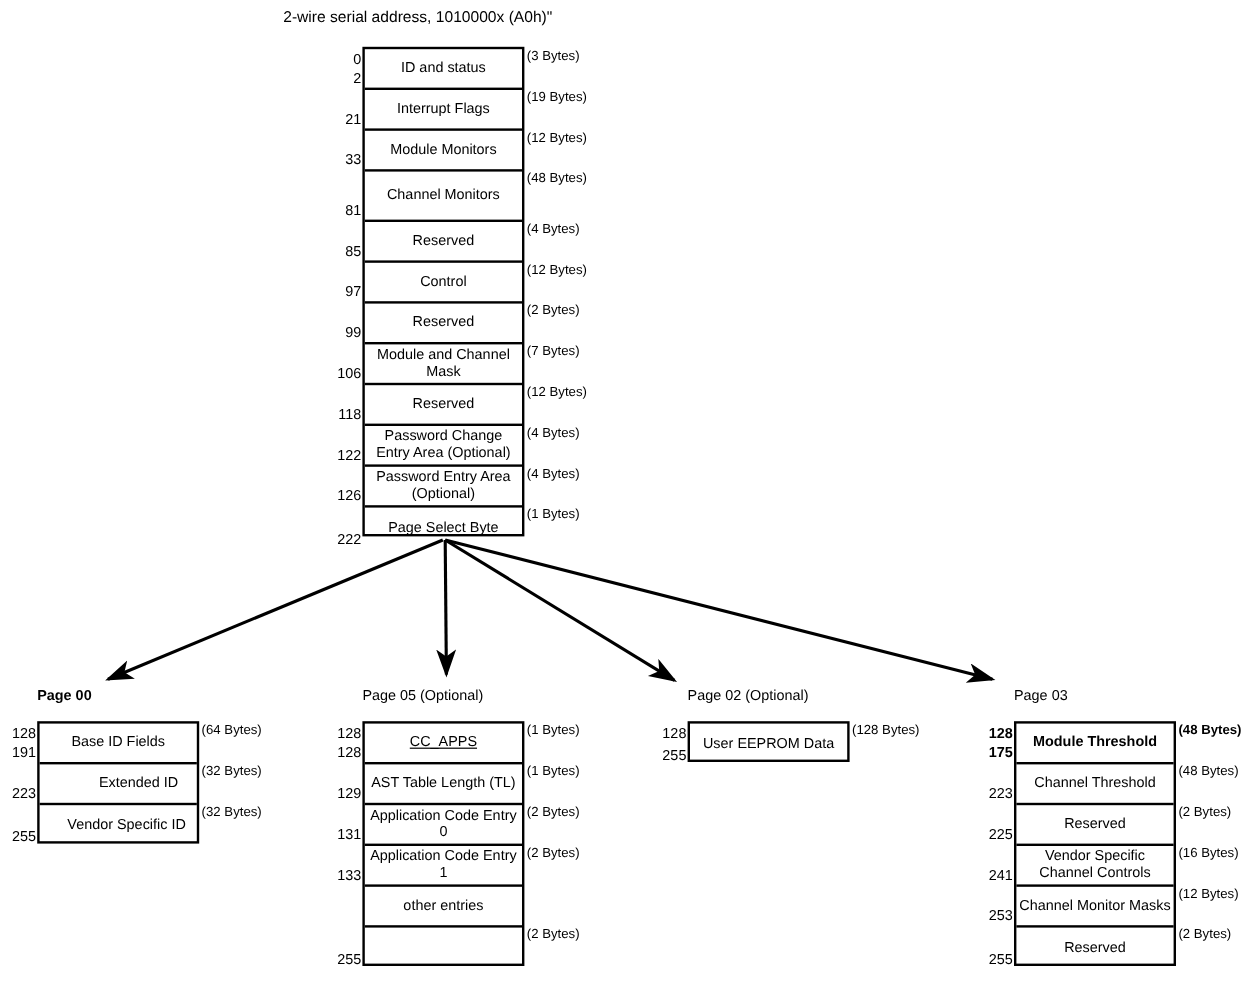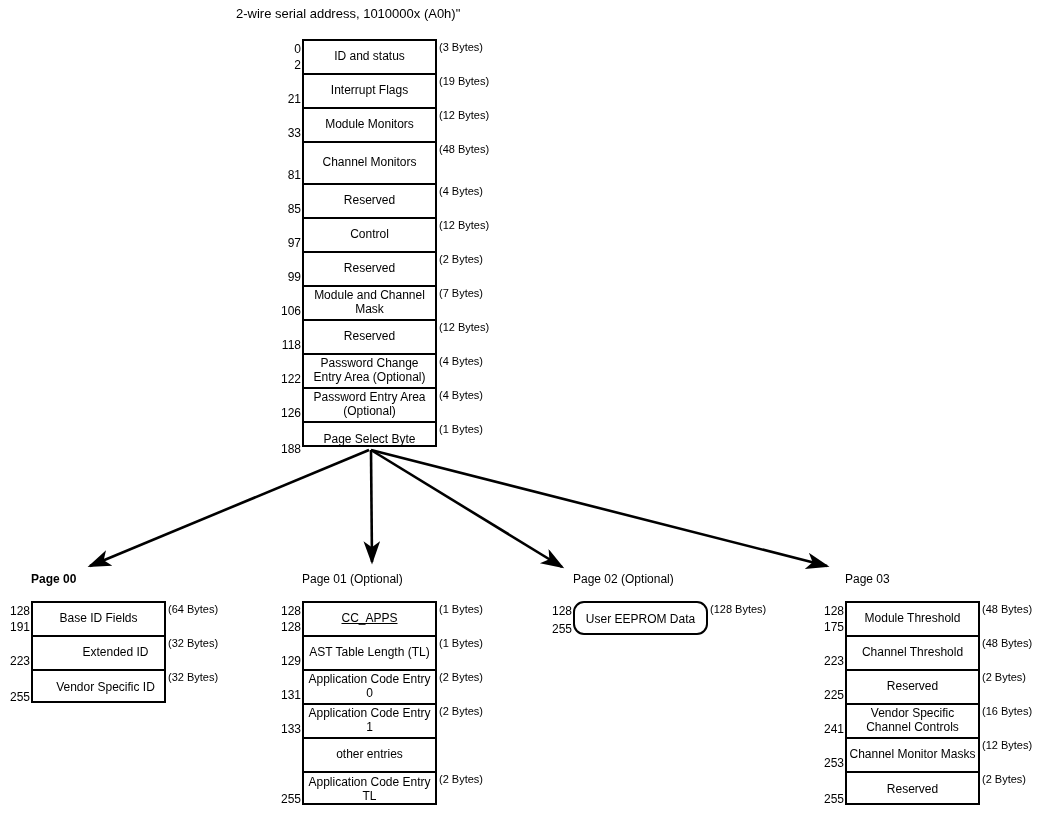--- a/index.html
+++ b/index.html
@@ -110,21 +110,21 @@
       <span class="addr end">122</span>
       <span class="bytes">(4 Bytes)</span>
     </div>
     <div class="maprow" style="height: 34px;">
       <span class="rowtext">Password Entry Area (Optional)</span>
       <span class="addr end">126</span>
       <span class="bytes">(4 Bytes)</span>
     </div>
     <div class="maprow" style="height: 34px;">
       <span class="rowtext">Page Select Byte</span>
-      <span class="addr end">188</span>
+      <span class="addr end">222</span>
       <span class="bytes">(1 Bytes)</span>
     </div>
   </div>
 
 <div id="page-tables-host">
     <div class="page-label" style="left: 31px; top: 572px; font-weight: bold;">Page 00</div>
     <div class="maptable" style="left: 31px; top: 601px; width: 135px; height: 102px;">
       <div class="maprow" style="height: 34px;">
         <span class="rowtext">Base ID Fields</span>
         <span class="addr start">128</span>
@@ -135,21 +135,21 @@
         <span class="rowtext">Extended ID</span>
         <span class="addr end">223</span>
         <span class="bytes">(32 Bytes)</span>
       </div>
       <div class="maprow" style="height: 34px; padding-left: 16px;">
         <span class="rowtext">Vendor Specific ID</span>
         <span class="addr end">255</span>
         <span class="bytes">(32 Bytes)</span>
       </div>
     </div>
-    <div class="page-label" style="left: 302px; top: 572px;">Page 01 (Optional)</div>
+    <div class="page-label" style="left: 302px; top: 572px;">Page 05 (Optional)</div>
     <div class="maptable" style="left: 302px; top: 601px; width: 135px; height: 204px;">
       <div class="maprow" style="height: 34px; text-decoration: underline;">
         <span class="rowtext">CC_APPS</span>
         <span class="addr start">128</span>
         <span class="addr end">128</span>
         <span class="bytes">(1 Bytes)</span>
       </div>
       <div class="maprow" style="height: 34px;">
         <span class="rowtext">AST Table Length (TL)</span>
         <span class="addr end">129</span>
@@ -162,37 +162,36 @@
       </div>
       <div class="maprow" style="height: 34px;">
         <span class="rowtext">Application Code Entry 1</span>
         <span class="addr end">133</span>
         <span class="bytes">(2 Bytes)</span>
       </div>
       <div class="maprow" style="height: 34px;">
         <span class="rowtext">other entries</span>
       </div>
       <div class="maprow" style="height: 34px;">
-        <span class="rowtext">Application Code Entry TL</span>
         <span class="addr end">255</span>
         <span class="bytes">(2 Bytes)</span>
       </div>
     </div>
     <div class="page-label" style="left: 573px; top: 572px;">Page 02 (Optional)</div>
-    <div class="maptable" style="left: 573px; top: 601px; width: 135px; height: 34px; border-radius: 11px;">
+    <div class="maptable" style="left: 573px; top: 601px; width: 135px; height: 34px;">
       <div class="maprow" style="height: 34px;">
         <span class="rowtext">User EEPROM Data</span>
         <span class="addr start">128</span>
         <span class="addr end">255</span>
         <span class="bytes">(128 Bytes)</span>
       </div>
     </div>
     <div class="page-label" style="left: 845px; top: 572px;">Page 03</div>
     <div class="maptable" style="left: 845px; top: 601px; width: 135px; height: 204px;">
-      <div class="maprow" style="height: 34px;">
+      <div class="maprow" style="height: 34px; font-weight: bold;">
         <span class="rowtext">Module Threshold</span>
         <span class="addr start">128</span>
         <span class="addr end">175</span>
         <span class="bytes">(48 Bytes)</span>
       </div>
       <div class="maprow" style="height: 34px;">
         <span class="rowtext">Channel Threshold</span>
         <span class="addr end">223</span>
         <span class="bytes">(48 Bytes)</span>
       </div>

